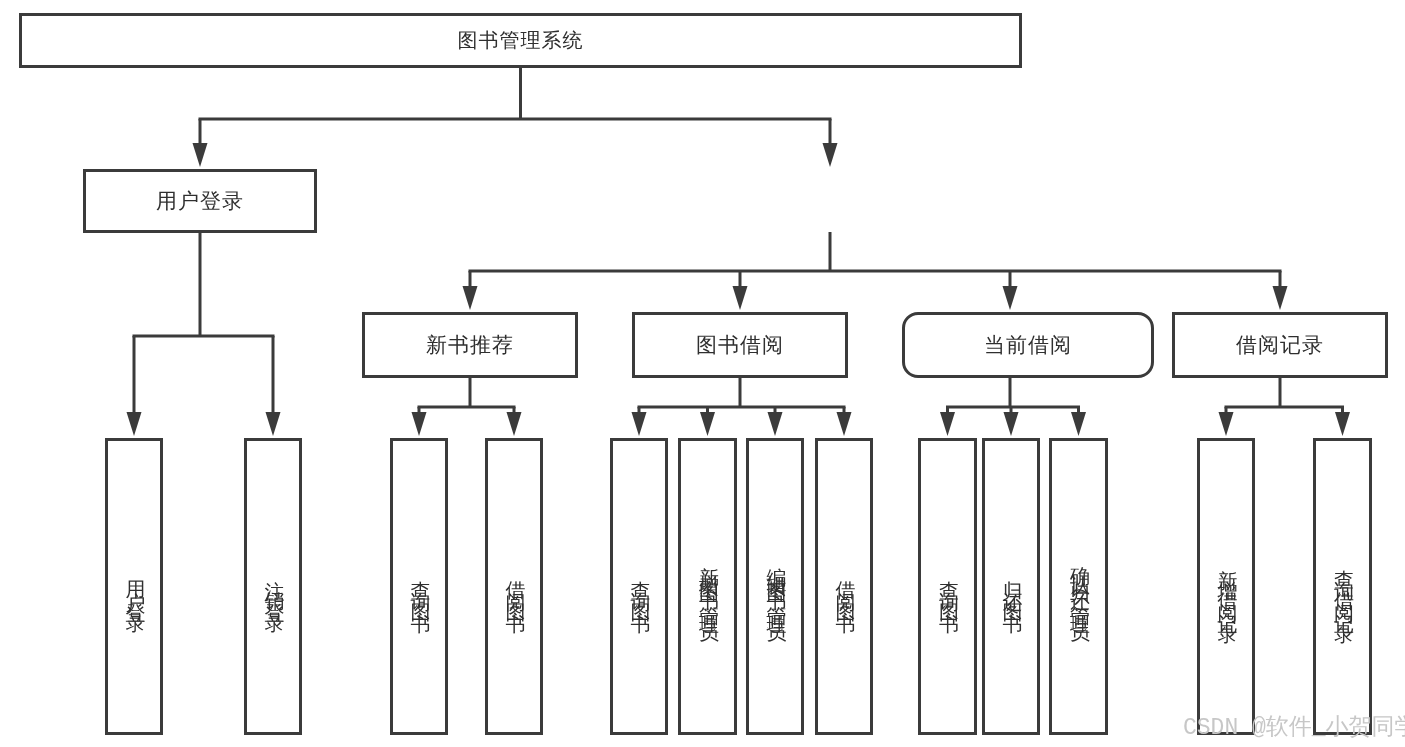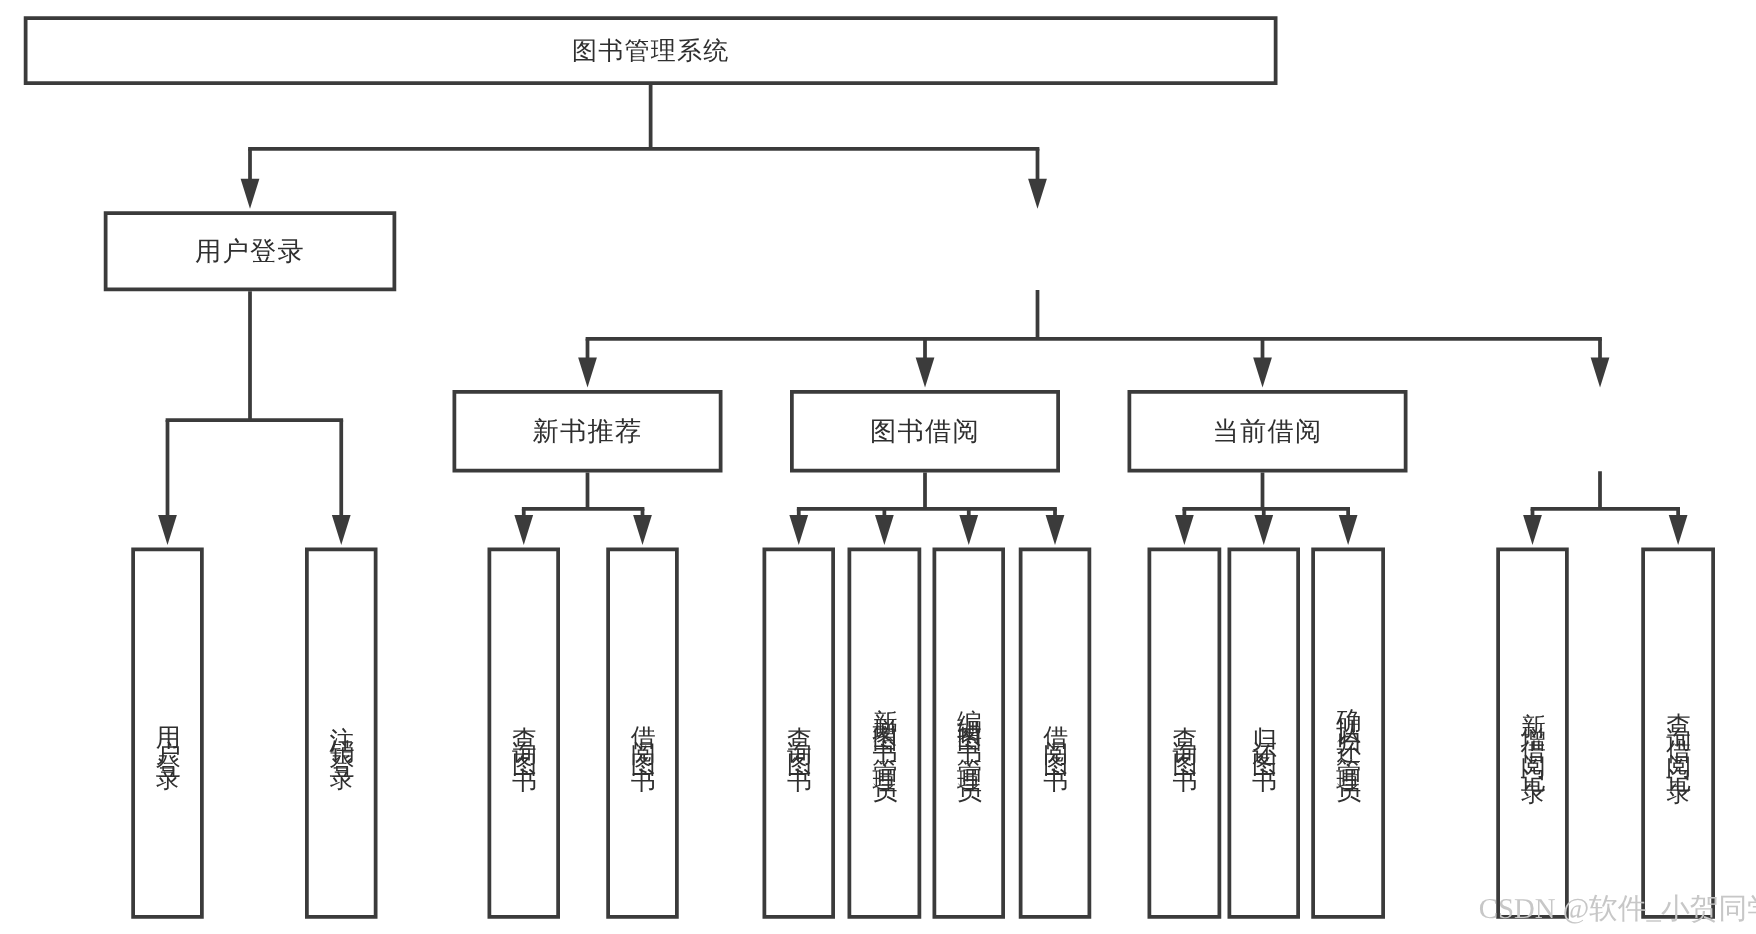--- a/index.html
+++ b/index.html
@@ -1,20 +1,20 @@
 <!DOCTYPE html>
 <html><head>
 <meta charset="utf-8">
 <style>
   html,body{margin:0;padding:0;background:#ffffff;}
   .canvas{
     position:relative;
     width:1405px;height:747px;
     background:#ffffff;
-    font-family:Liberation Serif, serif;
+    font-family:Liberation Mono, monospace;
     overflow:hidden;
   }
   .box{
     position:absolute;
     box-sizing:border-box;
     background:#ffffff;
     border:3px solid #3b3b3b;
     display:flex;
     align-items:center;
     justify-content:center;
@@ -117,22 +117,25 @@
   <div class="box" id="box-user_login" style="left:83px;top:169px;width:234px;height:64px;">
     <span class="hlabel">用户登录</span>
   </div>
 
   <div class="box" id="box-new_book_rec" style="left:362px;top:312px;width:216px;height:66px;">
     <span class="hlabel">新书推荐</span>
   </div>
   <div class="box" id="box-book_borrow" style="left:632px;top:312px;width:216px;height:66px;text-align:right;">
     <span class="hlabel">图书借阅</span>
   </div>
-  <div class="box" id="box-current_borrow" style="left:902px;top:312px;width:224px;height:66px;">
+  <div class="box" id="box-current_borrow" style="left:902px;top:312px;width:252px;height:66px;border-radius:16px;">
     <span class="hlabel">当前借阅</span>
+  </div>
+  <div class="box" id="box-borrow_records" style="left:1172px;top:312px;width:216px;height:66px;">
+    <span class="hlabel">借阅记录</span>
   </div>
 
   <div class="box" id="box-leaf_user_login" style="left:105px;top:438px;width:58px;height:297px;">
     <span class="vlabel">用户登录</span>
   </div>
   <div class="box" id="box-leaf_logout" style="left:244px;top:438px;width:58px;height:297px;">
     <span class="vlabel">注销登录</span>
   </div>
 
   <div class="box" id="box-leaf_rec_query" style="left:390px;top:438px;width:58px;height:297px;">

